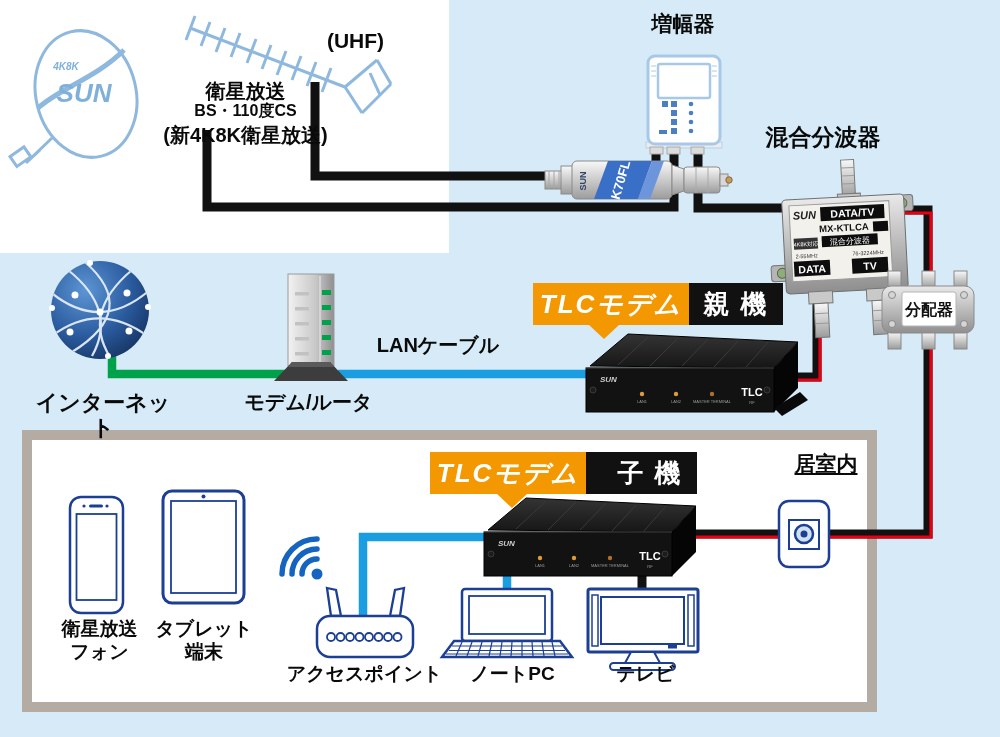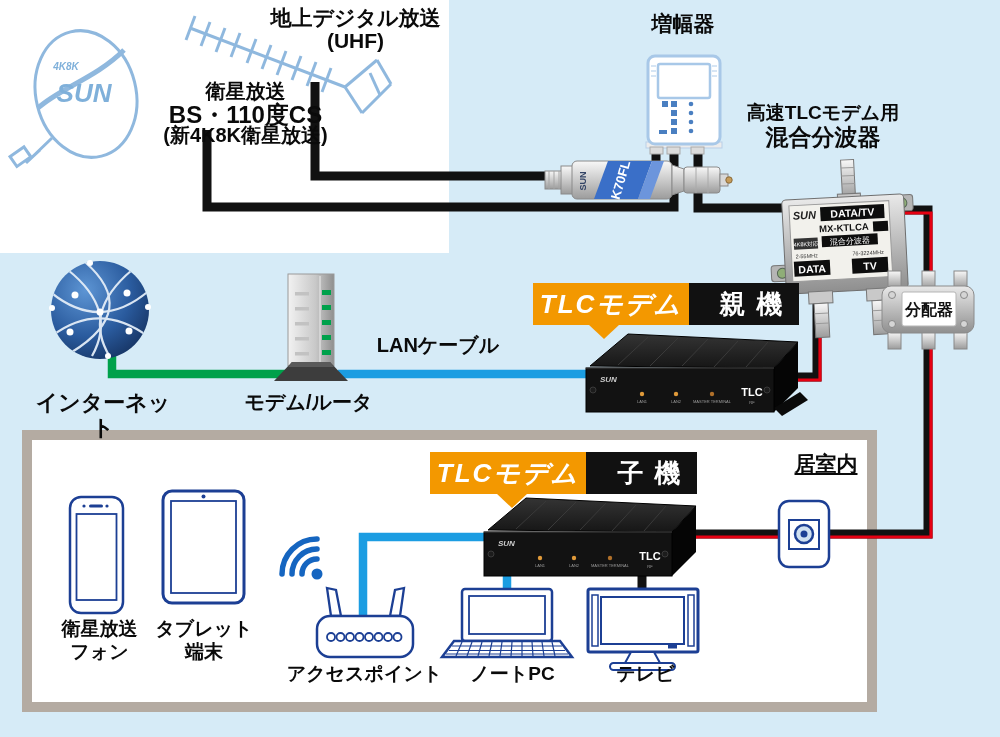--- a/index.html
+++ b/index.html
@@ -379,40 +379,38 @@
       <rect x="588" y="589" width="110" height="63" rx="2" stroke-width="3"></rect>
       <rect x="601" y="597" width="83" height="47" stroke-width="2"></rect>
       <rect x="592" y="595" width="6" height="51" stroke-width="1.5"></rect>
       <rect x="688" y="595" width="6" height="51" stroke-width="1.5"></rect>
       <rect x="668" y="645" width="9" height="3.5" fill="#1c3f94" stroke="none"></rect>
       <polygon points="631,652 654,652 660,663 625,663" stroke-width="2"></polygon>
       <rect x="610" y="663" width="65" height="7" rx="3.5" stroke-width="2"></rect>
     </g>
   </svg>
 
-  <div class="lbl" style="left:258px;top:6px;width:195px;font-size:21px;">地上デジタル放送</div>
   <div class="lbl" style="left:258px;top:29px;width:195px;font-size:21px;">(UHF)</div>
 
   <div class="lbl" style="left:148px;top:80px;width:195px;font-size:20px;">衛星放送</div>
-  <div class="lbl" style="left:148px;top:102px;width:195px;font-size:24px;">BS・110度CS</div>
+  <div class="lbl" style="left:148px;top:102px;width:195px;font-size:16px;">BS・110度CS</div>
   <div class="lbl" style="left:148px;top:124px;width:195px;font-size:20px;">(新4K8K衛星放送)</div>
 
 
 
   <div class="lbl" style="left:628px;top:12px;width:110px;font-size:21px;">増幅器</div>
 
-  <div class="lbl" style="left:737px;top:102px;width:172px;font-size:19px;">高速TLCモデム用</div>
   <div class="lbl" style="left:737px;top:125px;width:172px;font-size:23px;">混合分波器</div>
 
   <div class="lbl" style="left:368px;top:334px;width:140px;font-size:20px;">LANケーブル</div>
   <div class="lbl" style="left:28px;top:391px;width:150px;font-size:22px;">インターネット</div>
   <div class="lbl" style="left:236px;top:391px;width:145px;font-size:20px;">モデム/ルータ</div>
 
   <div class="chip orange" style="left:533px;top:283px;width:156px;height:42px;">TLCモデム</div>
-  <div class="chip black" style="left:689px;top:283px;width:94px;height:42px;padding-left:16px;">親 機</div>
+  <div class="chip black" style="left:689px;top:283px;width:94px;height:42px;">親 機</div>
   <div class="pointer" style="left:588px;top:324px;"></div>
 
   <div class="chip orange" style="left:430px;top:452px;width:156px;height:42px;">TLCモデム</div>
   <div class="chip black" style="left:586px;top:452px;width:94px;height:42px;padding-left:17px;">子 機</div>
   <div class="pointer" style="left:496px;top:493px;"></div>
 
   <div class="lbl" style="left:782px;top:452px;width:88px;font-size:21px;text-decoration:underline;">居室内</div>
 
   <div class="lbl" style="left:52px;top:618px;width:95px;font-size:19px;">衛星放送</div>
   <div class="lbl" style="left:52px;top:641px;width:95px;font-size:19px;">フォン</div>

